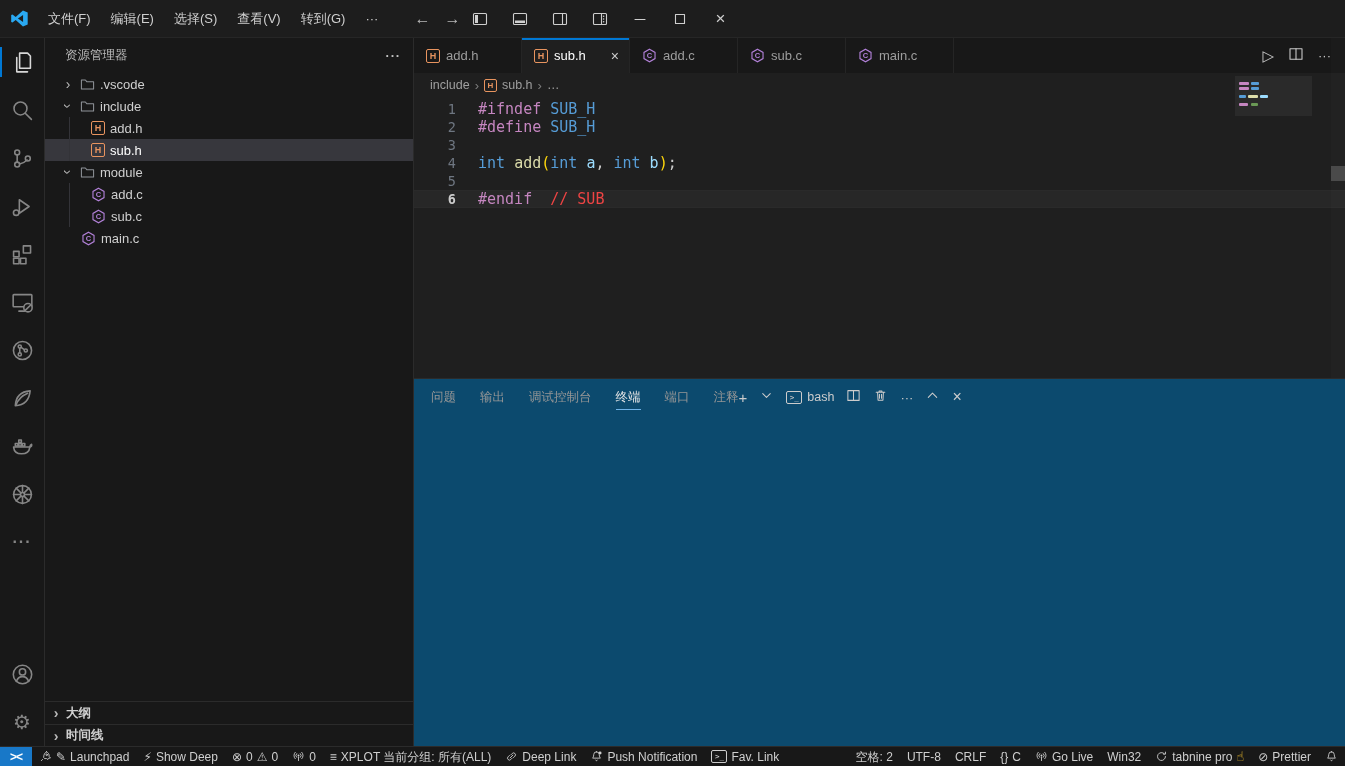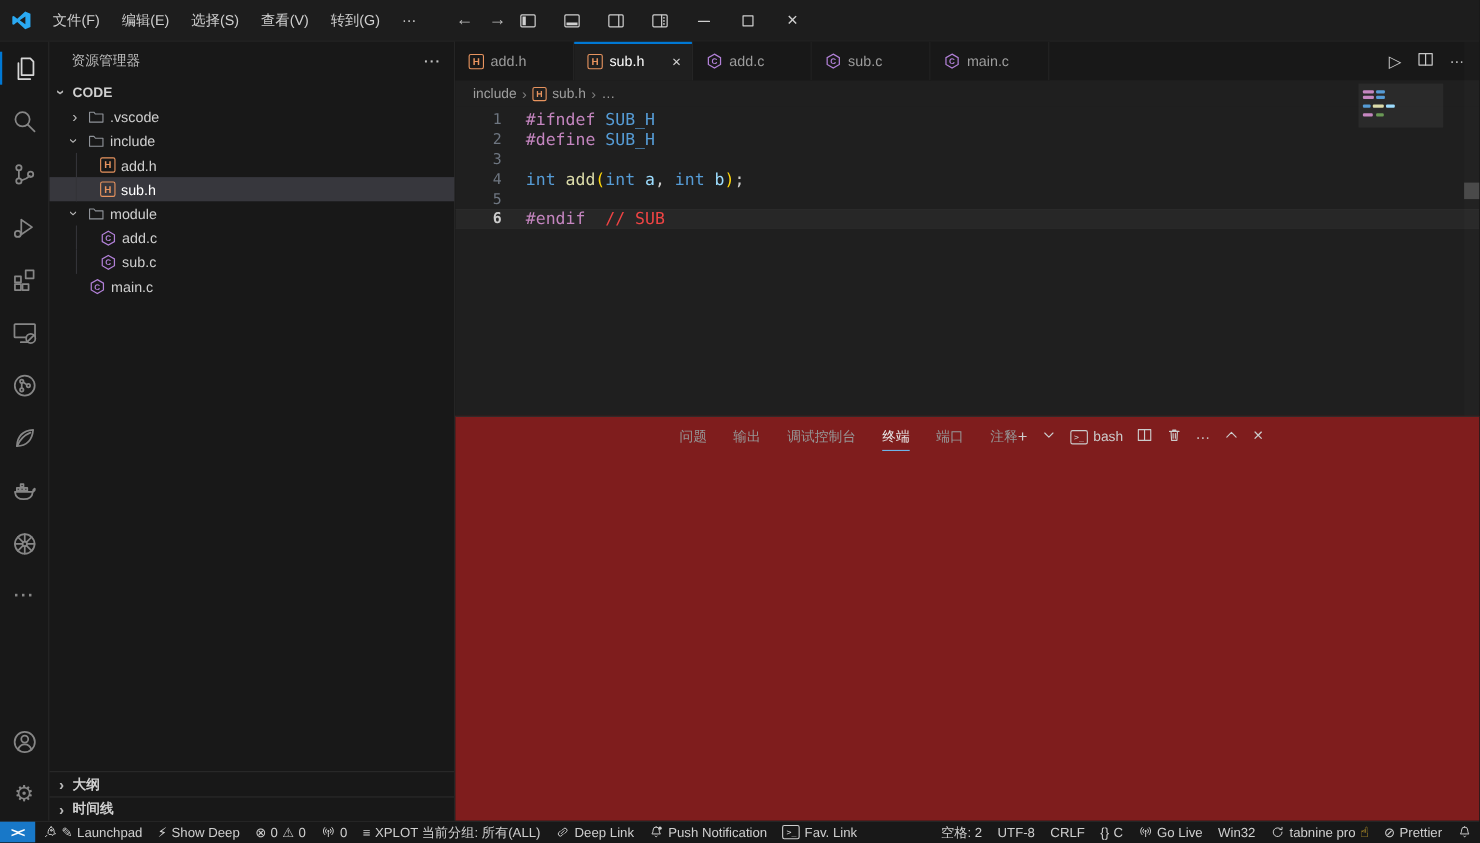--- a/index.html
+++ b/index.html
@@ -78,21 +78,21 @@
   .tok-kw{color:#C586C0} .tok-mac{color:#569CD6} .tok-ty{color:#569CD6} .tok-fn{color:#DCDCAA}
   .tok-br{color:#ffd70b} .tok-pm{color:#9CDCFE} .tok-cm{color:#ef4444} .tok-pl{color:#cccccc}
 
   .minimap { position:absolute; top:38px; right:33px; width:77px; height:118px; }
   .minimap .slider { position:absolute; top:0; left:0; right:0; height:40px; background:rgba(100,100,100,0.16); }
   .mm-bar { position:absolute; height:2.5px; border-radius:1px; }
   .editor-scrollcol { position:absolute; top:0; right:0; width:14px; height:100%; background:rgba(255,255,255,0.015); }
   .editor-scrollcol .thumb { position:absolute; top:128px; left:0; right:0; height:15px; background:#4a4a4a; }
 
   
-  .panel { flex:1; background:#7f1d1d; border-top:1px solid #2b2b2b; position:relative; display:flex; flex-direction:column;align-items:center; }
+  .panel { flex:1; background:#0c4a6e; border-top:1px solid #2b2b2b; position:relative; display:flex; flex-direction:row; }
   .panel-head { height:36px; display:flex; align-items:center; padding:0 10px 0 17px; }
   .panel-tabs { display:flex; gap:24px; }
   .panel-tab { color:#969696; font-size:12.5px; height:36px; display:flex; align-items:center; position:relative; }
   .panel-tab.active { color:#e7e7e7;font-family:Liberation Serif, serif; }
   .panel-tab.active::after { content:""; position:absolute; left:0; right:0; bottom:5px; height:1.5px; background:#6fb3e8; }
   .panel-head .spacer { flex:1; }
   .panel-actions { display:flex; align-items:center; gap:12px; color:#cccccc; }
   .panel-actions svg { width:15px; height:15px; }
   .panel-actions .txtic { font-size:15px; }
   .panel-actions .shell { display:flex; align-items:center; gap:5px; font-size:12.5px; }
@@ -310,24 +310,20 @@
           <span class="txtic" style="display: inline-flex; align-items: center;">⚙</span>
         </div>
       </div>
   </div>
 
   <div class="sidebar">
     <div class="sb-header">
       <span>资源管理器</span>
       <span class="spacer"></span>
       <span class="sb-more">···</span>
-    </div>
-    <div class="sb-section-title">
-      <span class="chev down">›</span>
-      <span>CODE</span>
     </div>
     <div class="tree" id="file-tree">
         <div class="tree-row" style="padding-left: 16px;">
           <span class="chev">›</span>
           <span class="folder-ic" style="color: rgb(143, 147, 153); display: inline-flex;">
             <svg viewBox="0 0 16 16" width="15" height="15" fill="none" stroke="currentColor" stroke-width="1.1" stroke-linecap="round" stroke-linejoin="round">
               <path d="M1.5 3.2h4.2L7.2 5h7.3v7.8H1.5z"></path>
             </svg>
           </span>
           <span>.vscode</span>

